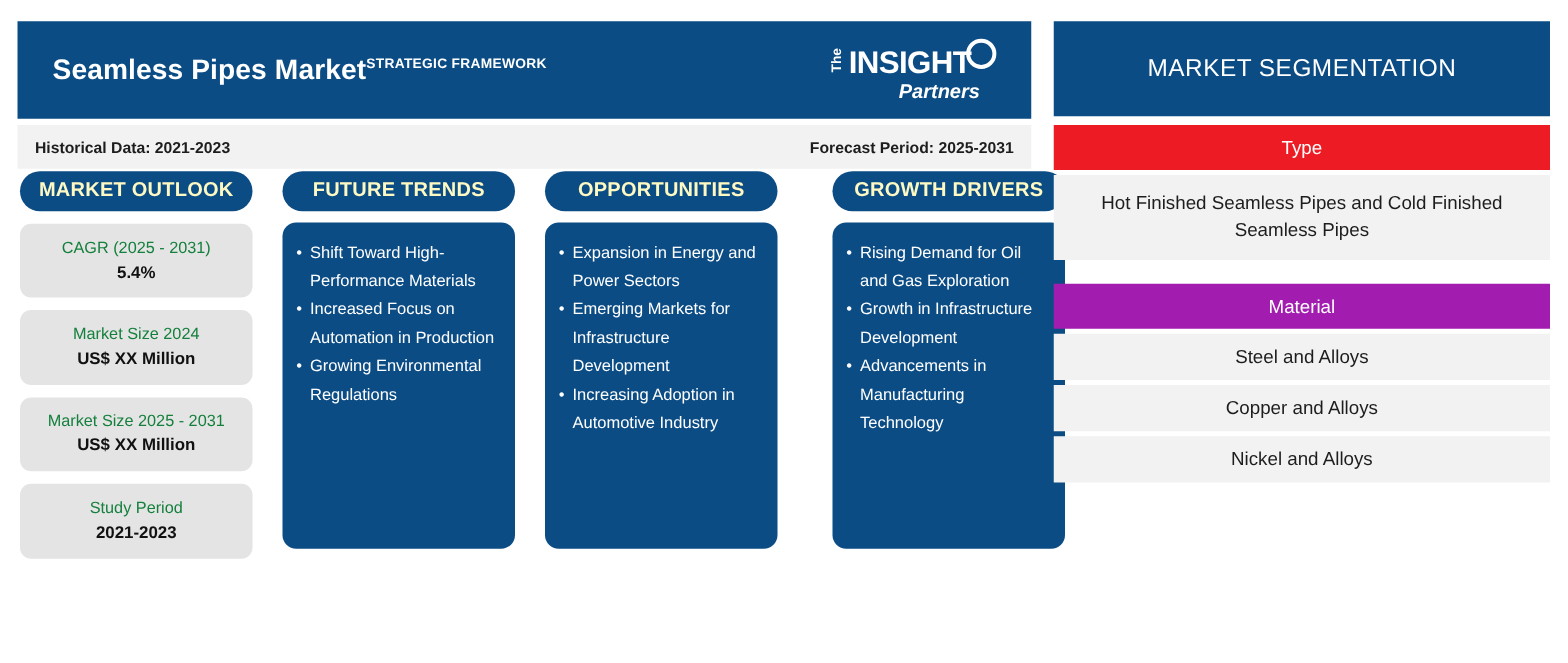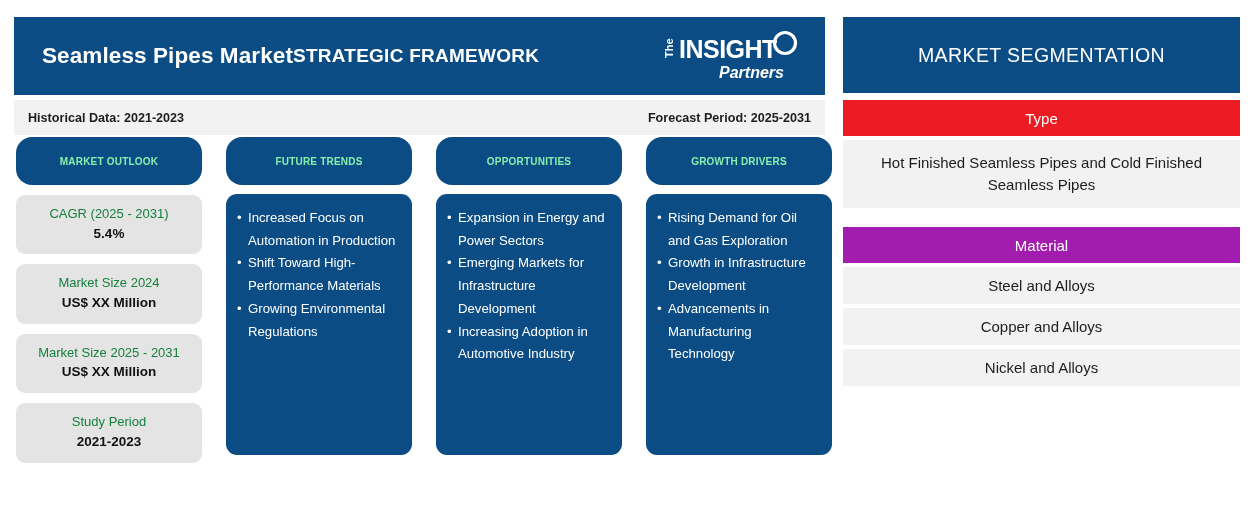--- a/index.html
+++ b/index.html
@@ -20,21 +20,21 @@
     background: #0b4c84;
     display: flex; align-items: center; justify-content: space-between;
     padding: 0 22px 0 28px;
   }
   .hdr-text { display: flex; flex-direction: row; justify-content: center; }
   .hdr-title {
     color: #ffffff; font-size: 22.5px; font-weight: 700;
     letter-spacing: .1px; line-height: 1.12;
   }
   .hdr-sub {
-    color: #ffffff; font-size: 19px; font-weight: 700;
+    color: #ffffff; font-size: 11px; font-weight: 700;
     letter-spacing: .25px; line-height: 1.3; margin-top: 1px;
   }
 
   
   .logo { position: relative; width: 142px; height: 56px; }
   .logo svg { display:block; }
 
   .period-bar {
     height: 35px; background: #f2f2f2;
     display: flex; align-items: center; justify-content: space-between;
@@ -42,27 +42,27 @@
     margin-top: 5px;
   }
   .period-bar span { font-size: 12.6px; font-weight: 700; color: #1d1d1d; }
 
   
   .cols { position: absolute; left: 2px; top: 137px; width: 825px; height: 325px; }
   .col { position: absolute; top: 0; width: 186px; }
   .col-0 { left: 14px; }
   .col-1 { left: 224px; }
   .col-2 { left: 434px; }
-  .col-3 { left: 644px; }
+  .col-3 { left: 664px; }
 
   .pill {
-    height: 48px; border-radius: 16px;
-    background: #0b4c84; color: #86efac;
-    display: flex; align-items: center; justify-content: center;
-    font-size: 10px; font-weight: 700; letter-spacing: .2px;
+    height: 32px; border-radius: 16px;
+    background: #0b4c84; color: #fef9c3;
+    display: flex; align-items: center; justify-content: center;
+    font-size: 16px; font-weight: 700; letter-spacing: .2px;
     text-align: center;
   }
 
   
   .stat {
     margin-top: 10px;
     background: #e4e4e4; border-radius: 9px;
     padding: 10px 8px 11px;
     text-align: center;
   }
@@ -178,22 +178,22 @@
       <div class="stat">
         <div class="stat-label">Study Period</div>
         <div class="stat-value">2021-2023</div>
       </div>
     </div>
 
     <div class="col col-1">
       <div class="pill">FUTURE TRENDS</div>
       <div class="bullets">
         <ul>
+          <li>Shift Toward High-Performance Materials</li>
           <li>Increased Focus on Automation in Production</li>
-          <li>Shift Toward High-Performance Materials</li>
           <li>Growing Environmental Regulations</li>
         </ul>
       </div>
     </div>
 
     <div class="col col-2">
       <div class="pill">OPPORTUNITIES</div>
       <div class="bullets">
         <ul>
           <li>Expansion in Energy and Power Sectors</li>

